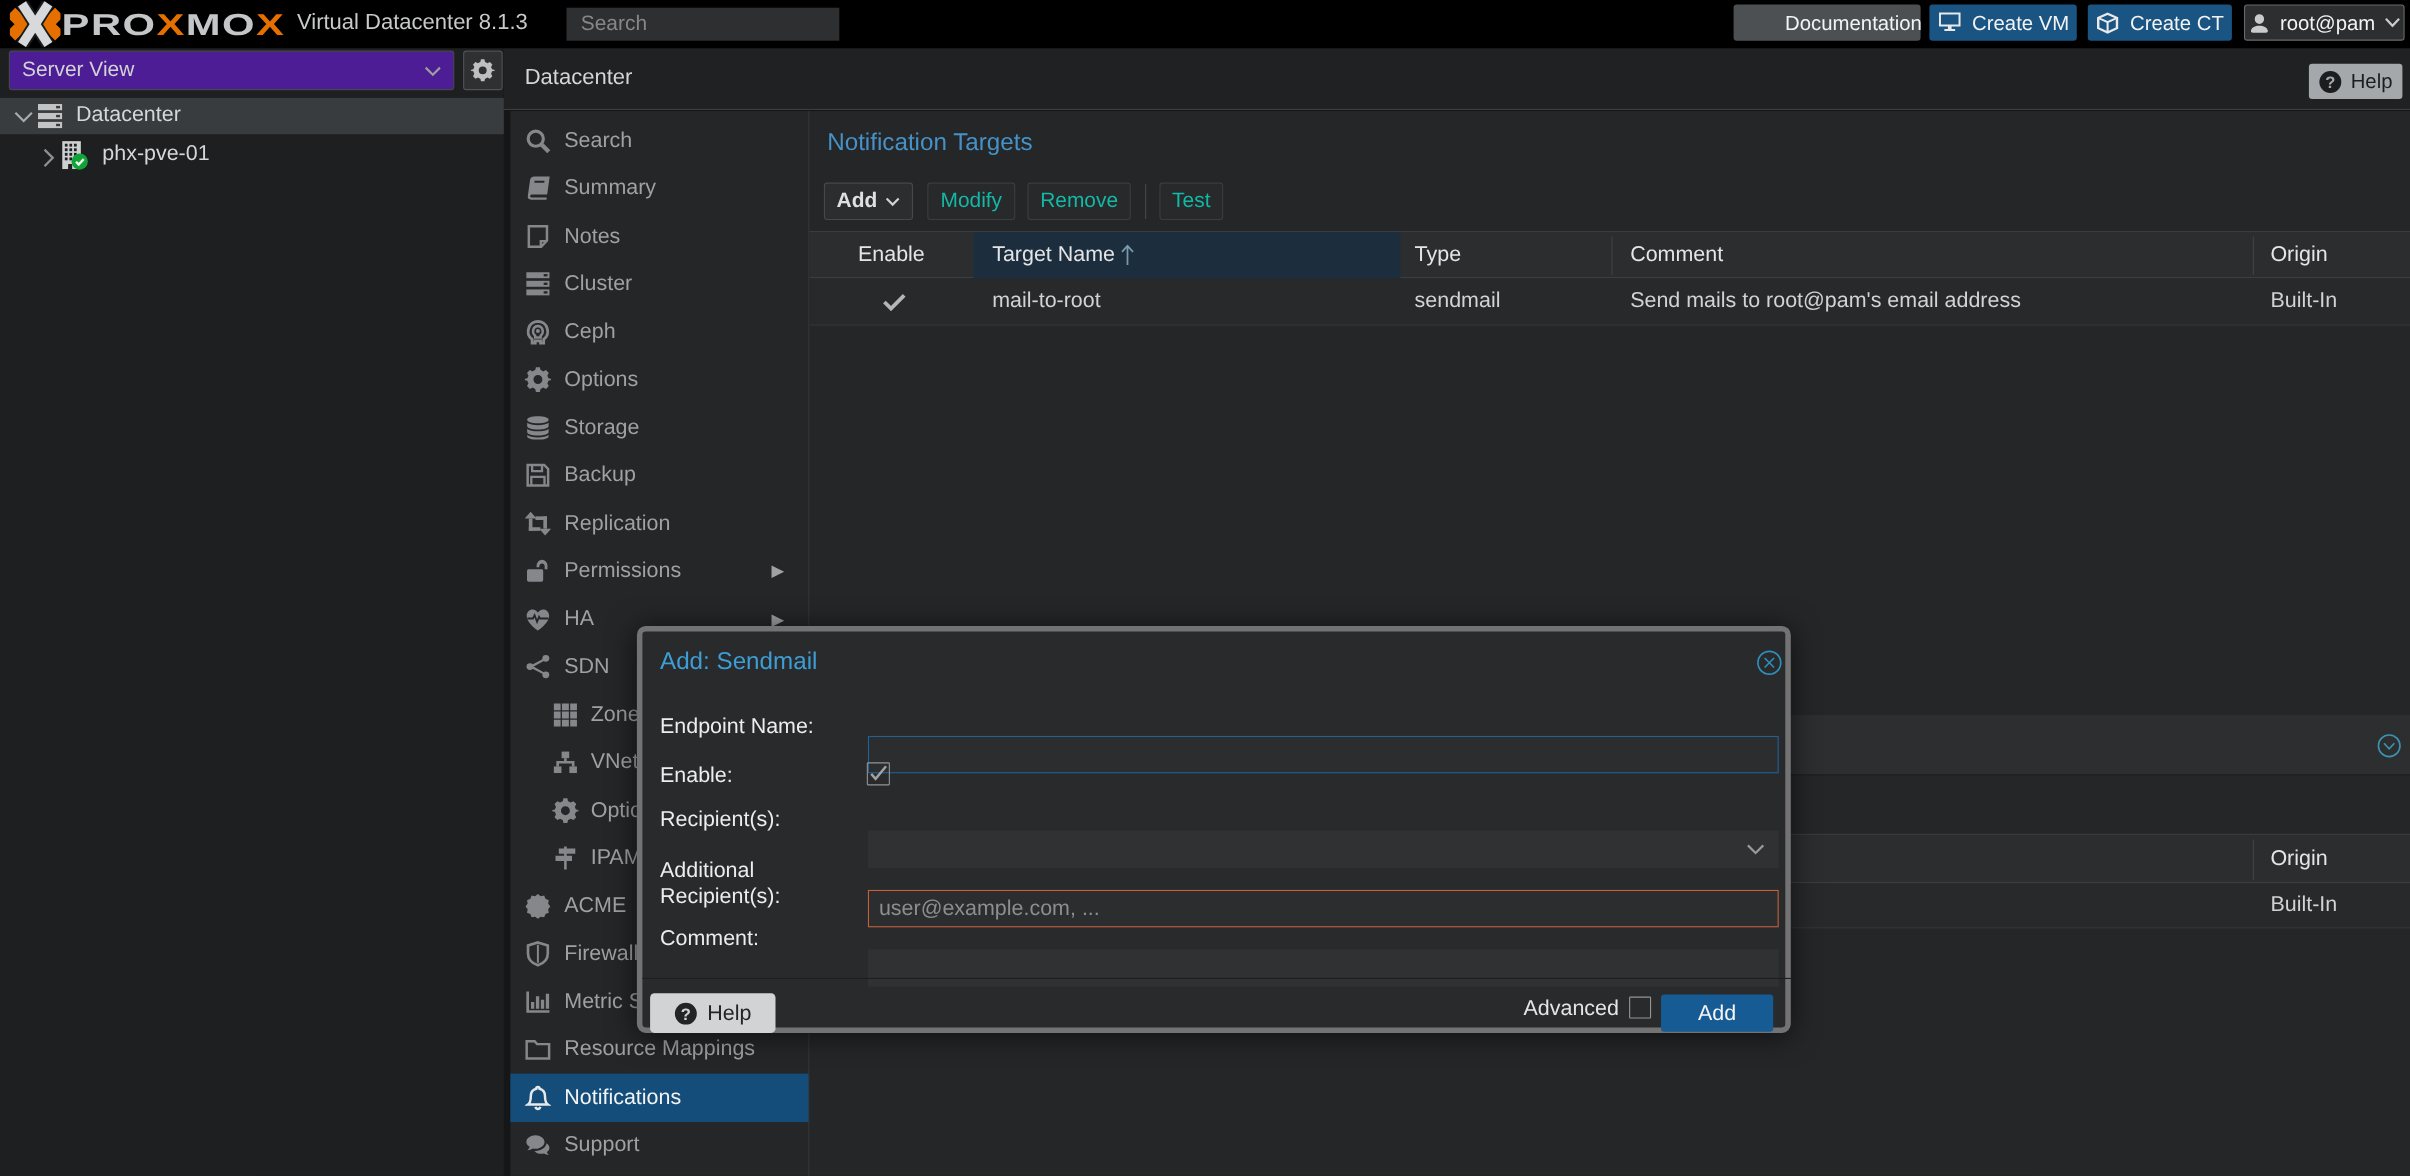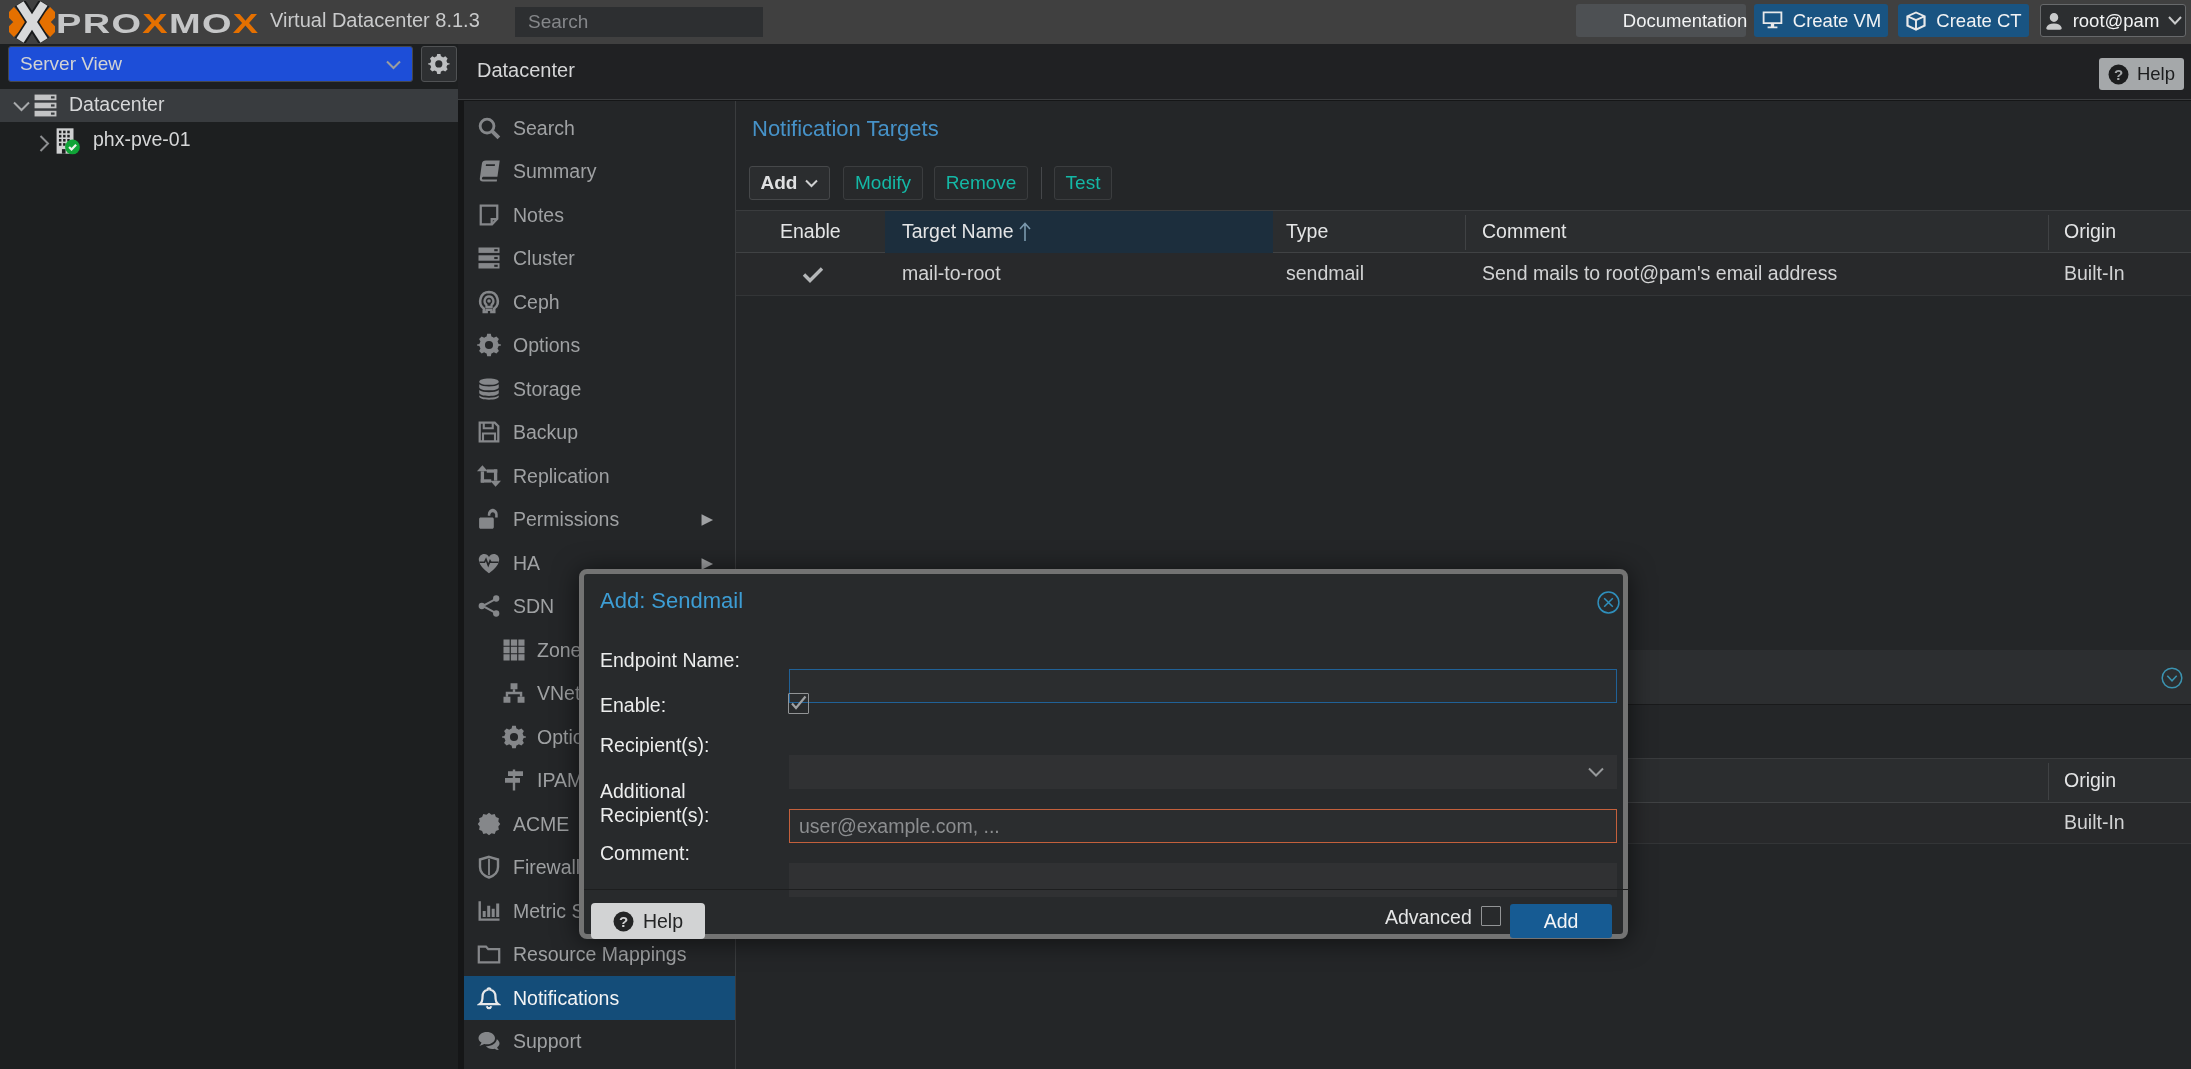--- a/index.html
+++ b/index.html
@@ -1,20 +1,20 @@
 <!DOCTYPE html>
 <html><head>
 <meta charset="utf-8">
 <style>
   * { margin:0; padding:0; box-sizing:border-box; }
   html,body { width:2191px; height:1069px; background:#151617; overflow:hidden;
     font-family:"Liberation Sans", sans-serif; }
   .abs { position:absolute; }
   
-  #topbar { left:0; top:0; width:2191px; height:44px; background:#404040; }
+  #topbar { left:0; top:0; width:2191px; height:44px; background:#000000; }
   #wordmark { left:56px; top:8px; font-weight:bold; font-size:29px; color:#c5c6c7;
     letter-spacing:1px; transform:scale(1.31,0.95); transform-origin:top left;}
   #wordmark .ox { color:#e57000; }
   #vetext { left:270px; top:9px; font-size:20px; color:#c9cacb; }
   #topsearch { left:515px; top:7px; width:248px; height:30px; background:#2d2f31;
     color:#85878a; font-size:19px; line-height:30px; padding-left:13px; }
   .topbtn { top:4px; height:33px; border-radius:3px; font-size:18.5px; color:#f2f3f4;
     display:flex; align-items:center; justify-content:center; gap:9px; }
   #btn-doc  { left:1576px; width:170px; background:#4d5053;gap:48px; }
   #btn-cvm  { left:1754px; width:134px; background:#195482;justify-content:center; }
@@ -22,21 +22,21 @@
   #btn-user { left:2040px; width:146px; background:#2c2e30; border:1px solid #67696b; }
   
   #band { left:458px; top:44px; width:1733px; height:56px; background:#202123;
           border-bottom:1px solid #3c3e40; }
   #bandtitle { left:19px; top:15px; font-size:20px; color:#d5d6d7; }
   #btn-help { left:2099px; top:58px; width:85px; height:32px; background:#a5a8aa;
     border-radius:3px; color:#1c1d1e; font-size:18.5px; display:flex; align-items:center;
     justify-content:center; gap:8px; position:absolute;}
   
   #leftcol { left:0; top:44px; width:458px; height:1025px; background:#1d1f20; }
-  #svbox { left:8px; top:2px; width:405px; height:36px; background:#1d4ed8;
+  #svbox { left:8px; top:2px; width:405px; height:36px; background:#4c1d95;
     border:1px solid #46484a; border-radius:3px; color:#d2d3d4; font-size:19px;
     line-height:34px; padding-left:11px; }
   #gearbtn { left:421px; top:2px; width:36px; height:36px; background:#2e3032;
     border:1px solid #505254; border-radius:3px; }
   #treesel { left:0; top:45px; width:458px; height:33px; background:#393c3f; }
   .treelbl { font-size:19.5px; color:#d6d7d8; }
   
   #navcol { left:464px; top:101px; width:272px; height:968px; background:#242628;
             border-right:1px solid #3a3c3e; }
   .nav-item { position:absolute; left:0; width:271px; height:43.5px; color:#9fa1a3;

